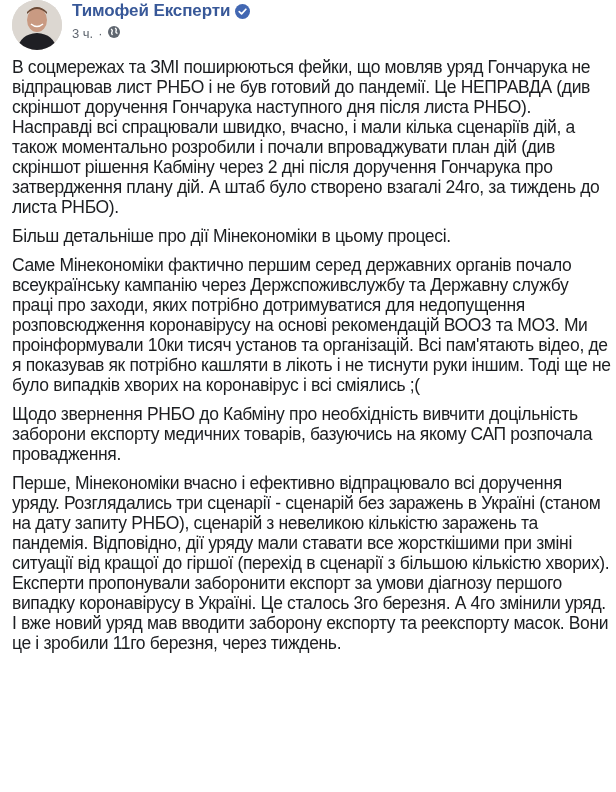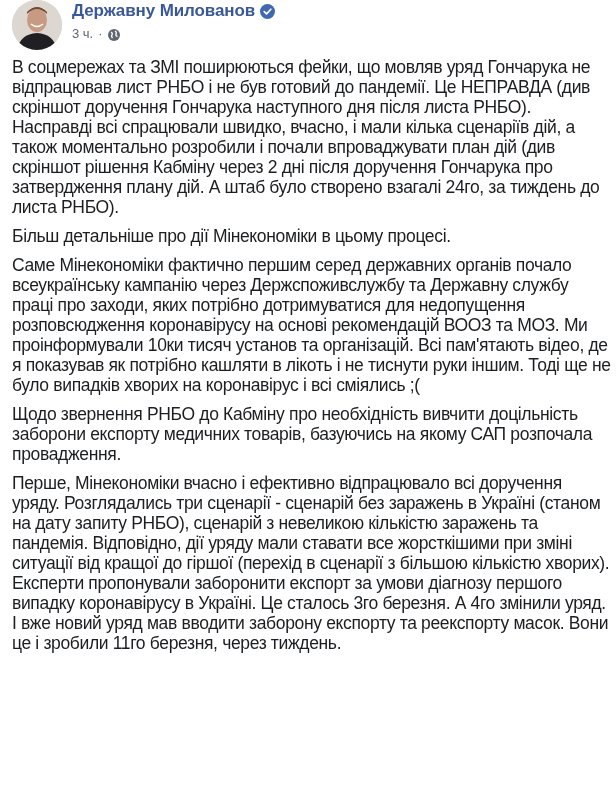--- a/index.html
+++ b/index.html
@@ -2,41 +2,41 @@
 <html><head>
 <meta charset="utf-8">
 <style>
   html, body { margin: 0; padding: 0; background: #ffffff; }
   body { width: 616px; height: 792px; overflow: hidden; font-family: "Liberation Sans", sans-serif; color: #1c1e21; }
   .header { position: relative; height: 50px; }
   .avatar { position: absolute; left: 12px; top: 0px; width: 50px; height: 50px; border-radius: 50%; overflow: hidden; background: #d8d4cf; }
   .name-row { position: absolute; left: 72px; top: 1px; display: flex; align-items: center; }
   .name { font-weight: bold; font-size: 17px; color: #385898; letter-spacing: -0.1px; }
   .verified { margin-left: 5px; width: 15px; height: 15px; }
-  .meta-row { position: absolute; left: 72px; top: 26px; display: flex; align-items: flex-end; font-size: 13px; color: #606770; }
+  .meta-row { position: absolute; left: 72px; top: 26px; display: flex; align-items: flex-start; font-size: 13px; color: #606770; }
   .dot { margin: 0 5px; }
   .globe { width: 12px; height: 12px; }
   .body-text { position: absolute; left: 12px; top: 57px; width: 600px; font-size: 17.5px; line-height: 20px; letter-spacing: -0.35px; }
   .para { margin: 0 0 9px 0; }
 </style>
 </head>
 <body>
 
 <div class="header">
   <div class="avatar">
     <svg width="50" height="50" viewBox="0 0 50 50">
       <rect width="50" height="50" fill="#dcd7d1"></rect>
       <ellipse cx="25" cy="20" rx="10" ry="12" fill="#c99a82"></ellipse>
       <path d="M15 14 Q25 4 35 14 L35 12 Q25 2 15 12 Z" fill="#6b4a36"></path>
       <path d="M5 50 Q8 34 25 33 Q42 34 45 50 Z" fill="#1f1f24"></path>
       <path d="M19 24 Q25 29 31 24" stroke="#fff" stroke-width="1.5" fill="none"></path>
     </svg>
   </div>
   <div class="name-row">
-    <span class="name">Державну Милованов</span>
+    <span class="name">Тимофей Експерти</span>
     <svg class="verified" viewBox="0 0 16 16">
       <circle cx="8" cy="8" r="8" fill="#4267b2"></circle>
       <path d="M4.5 8.2 L7 10.6 L11.6 5.6" stroke="#fff" stroke-width="1.8" fill="none" stroke-linecap="round" stroke-linejoin="round"></path>
     </svg>
   </div>
   <div class="meta-row">
     <span>3 ч.</span>
     <span class="dot">·</span>
     <svg class="globe" viewBox="0 0 12 12">
       <circle cx="6" cy="6" r="6" fill="#606770"></circle>

